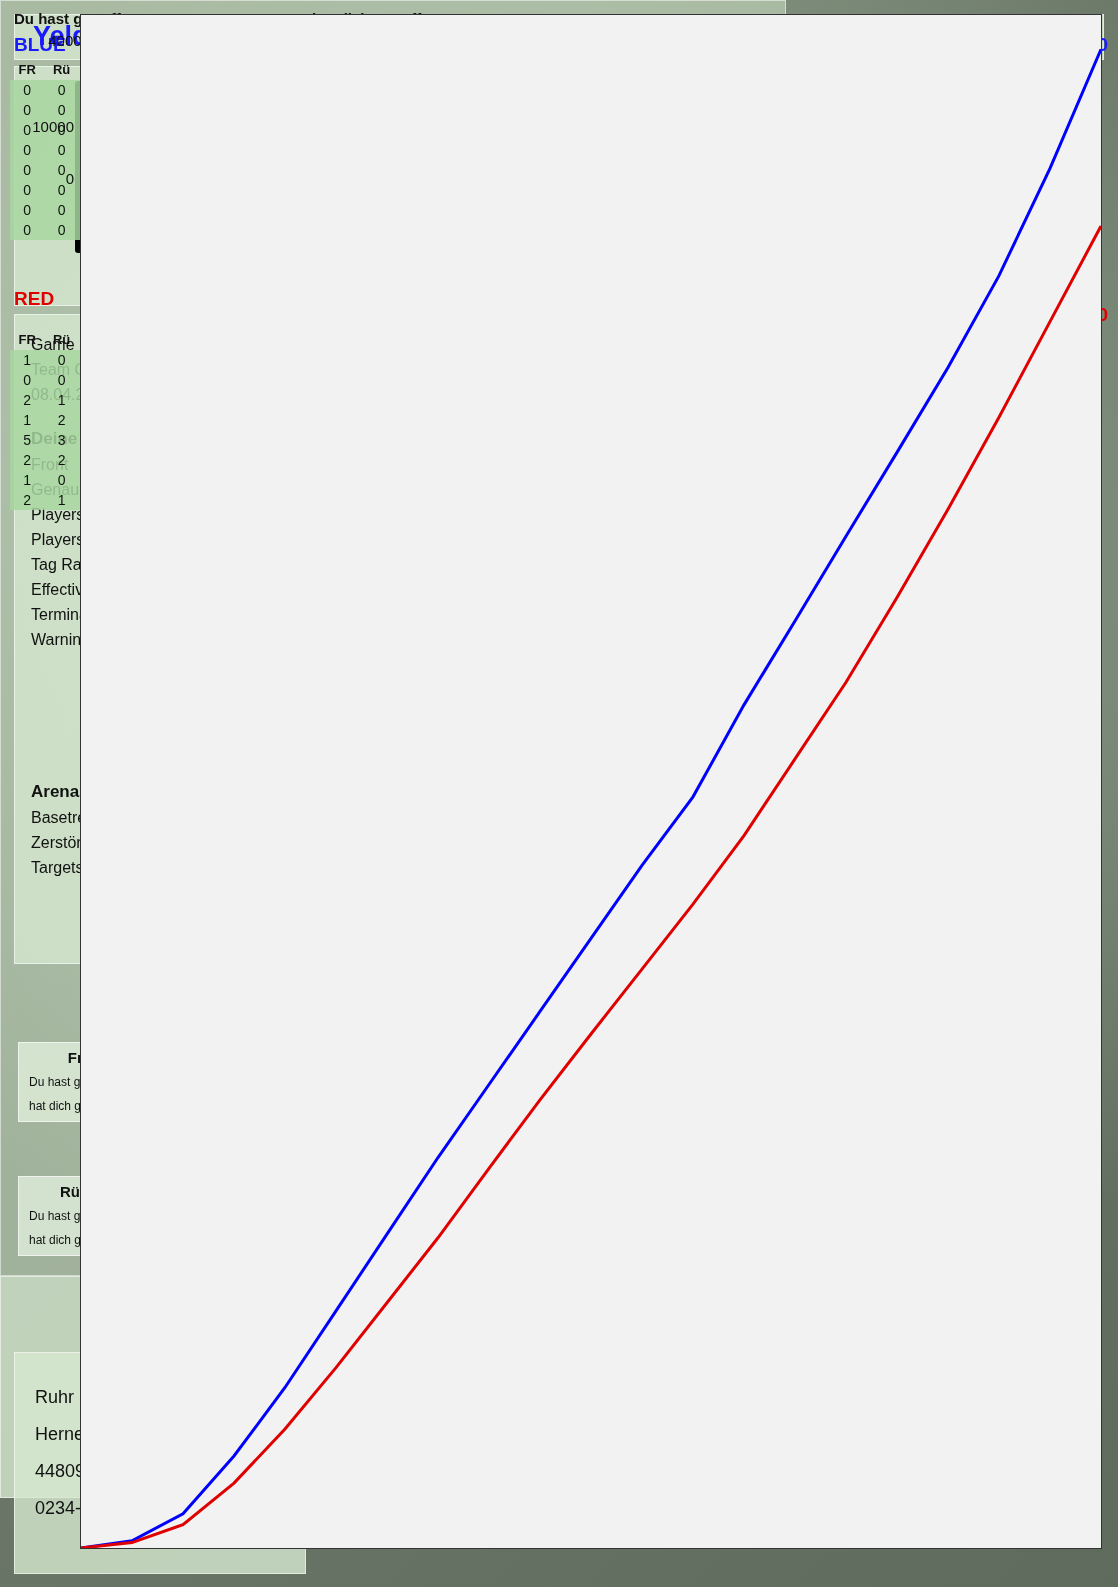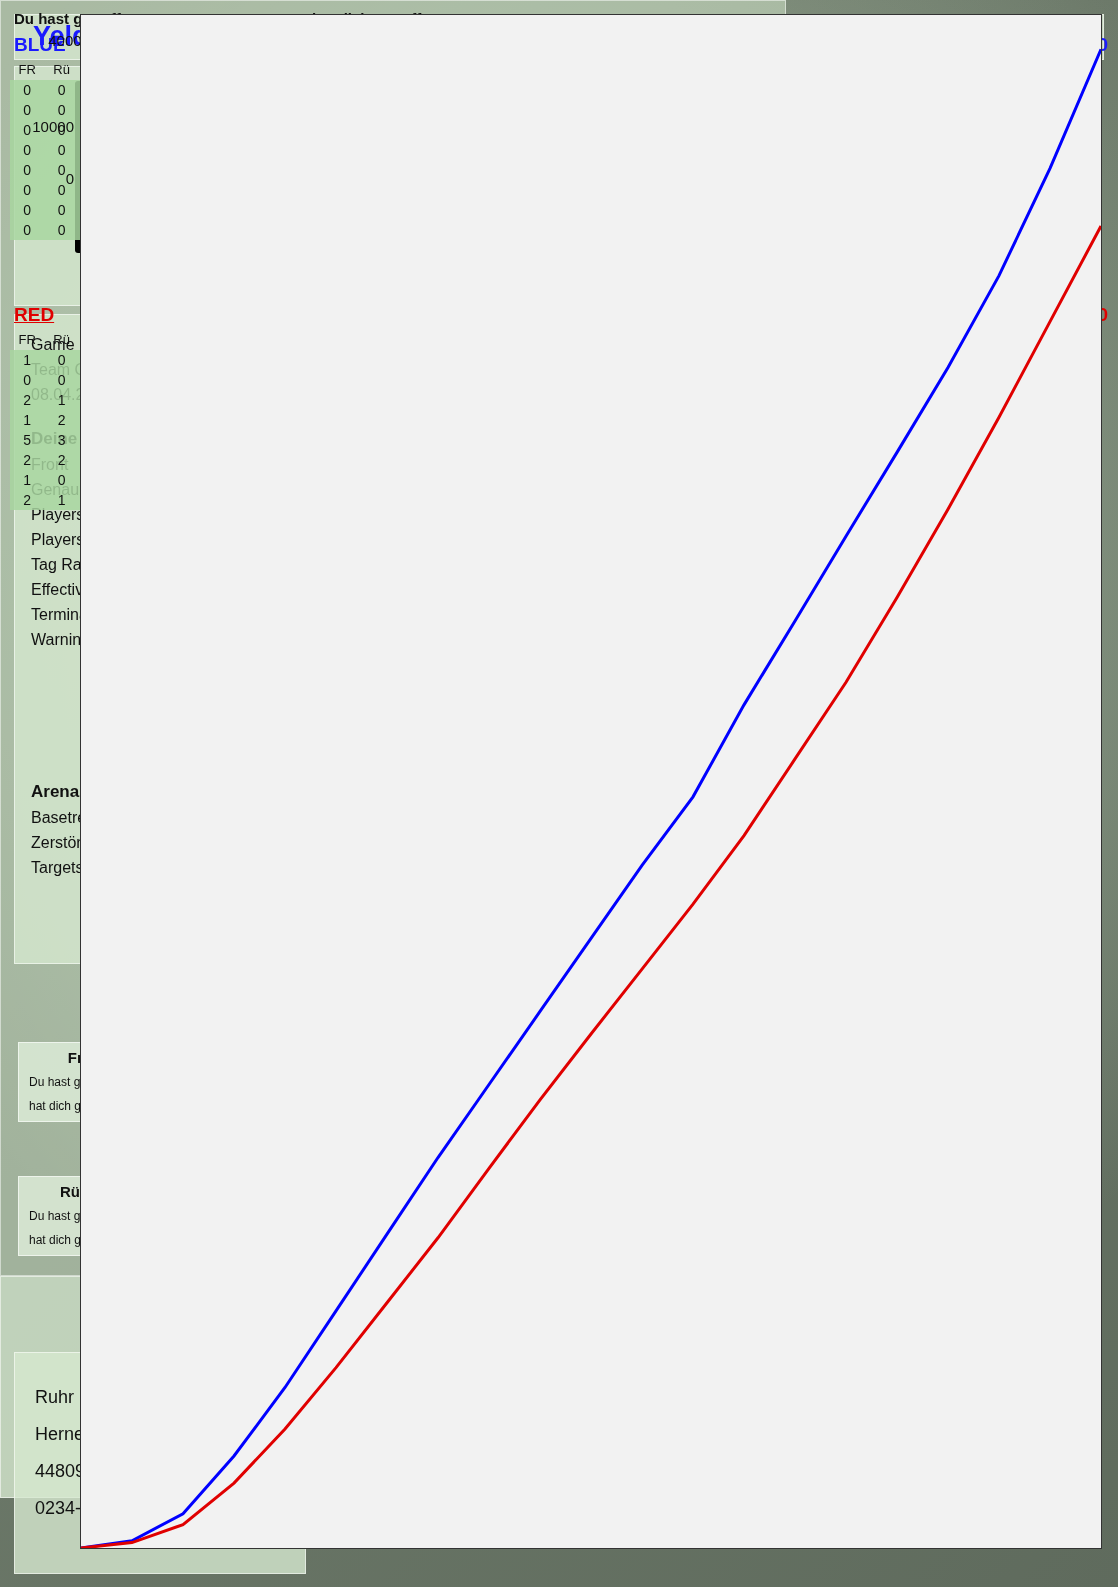--- a/index.html
+++ b/index.html
@@ -142,21 +142,21 @@
   #main-panel { left:318px; top:66px; width:786px; height:1276px; background:rgba(205,226,199,0.55); border:1px solid rgba(255,255,255,0.5); }
   .main-head { position:absolute; top:10px; font-size:15px; font-weight:bold; color:#111; }
   .mh-left { left:14px; }
   .mh-right { left:312px; }
   .team-name { position:absolute; font-size:19px; font-weight:bold; }
   .team-total { position:absolute; right:10px; font-size:19px; font-weight:bold; }
   .blue { color:#1a1aff; }
   .red  { color:#e00000; }
 
   table.scores { position:absolute; border-collapse:collapse; font-size:14px; color:#111; }
-  table.scores th { font-weight:normal; font-size:13px; padding:2px 0 3px; color:#111; }
+  table.scores th { font-weight:bold; font-size:13px; padding:2px 0 3px; color:#111; }
   table.scores td { text-align:center; padding:2px 0; }
   .c-num { width:32px; }
   .c-name { width:110px; text-align:right !important; padding-right:14px !important; }
   .c-gap { width:34px; }
   .c-bt { width:34px; }
   .c-rang { width:50px; }
   .c-pts { width:96px; text-align:right !important; padding-right:6px !important; }
   .hl-green { background:rgba(168,214,160,0.85); }
   .hl-red { background:rgba(221,169,163,0.85); }
   .hdr-pts-label { font-size:13px; }
@@ -501,21 +501,21 @@
               <td class="c-num hl-red">0</td>
               <td class="c-gap"></td>
               <td class="c-bt">0</td>
               <td class="c-bt">0</td>
               <td class="c-bt">0</td>
               <td class="c-rang">16</td>
               <td class="c-pts">1000</td>
             </tr>
           </tbody>
         </table>
-        <div class="team-name red" style="left: 14px; top: 304px; text-decoration: underline;">RED</div>
+        <div class="team-name red" style="left: 14px; top: 288px;">RED</div>
         <div class="team-total red" style="top: 304px;">34500</div>
         <table class="scores" style="left: 10px; top: 330px; width: 766px;">
           <thead>
             <tr>
               <th class="c-num">FR</th>
               <th class="c-num">Rü</th>
               <th class="c-num">LS</th>
               <th class="c-num">RS</th>
               <th class="c-num">PH</th>
               <th class="c-name"></th>

